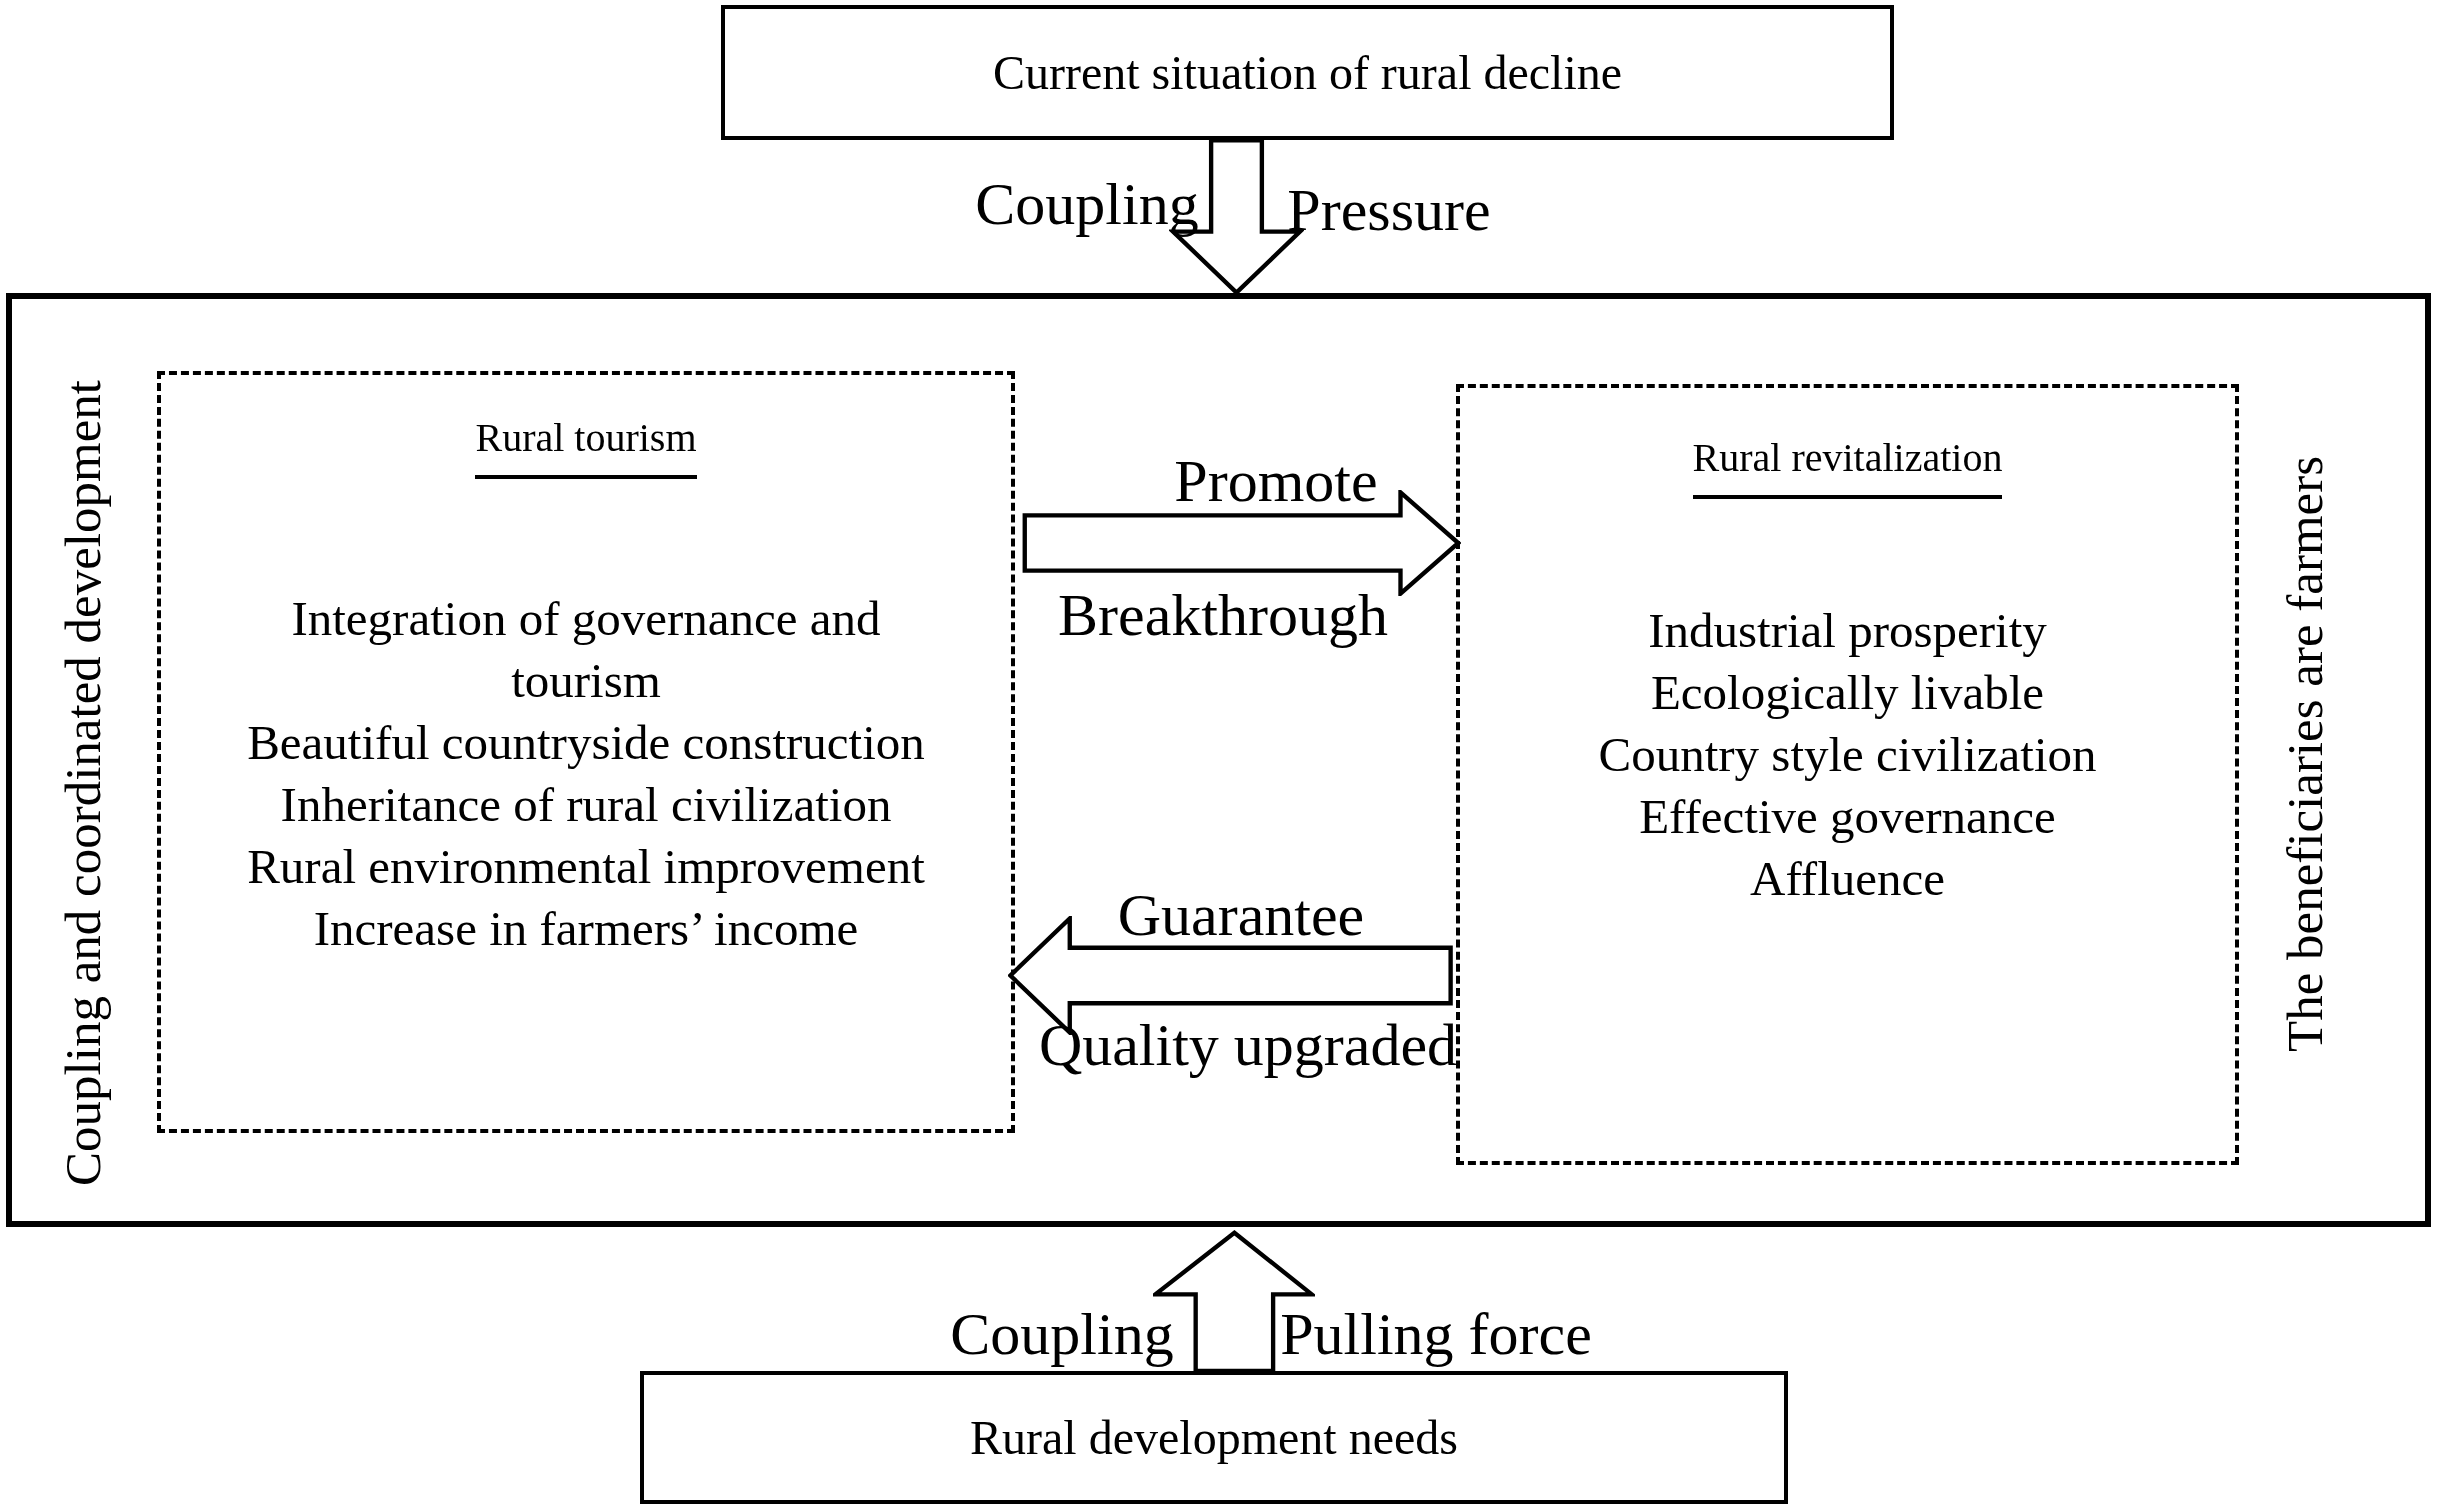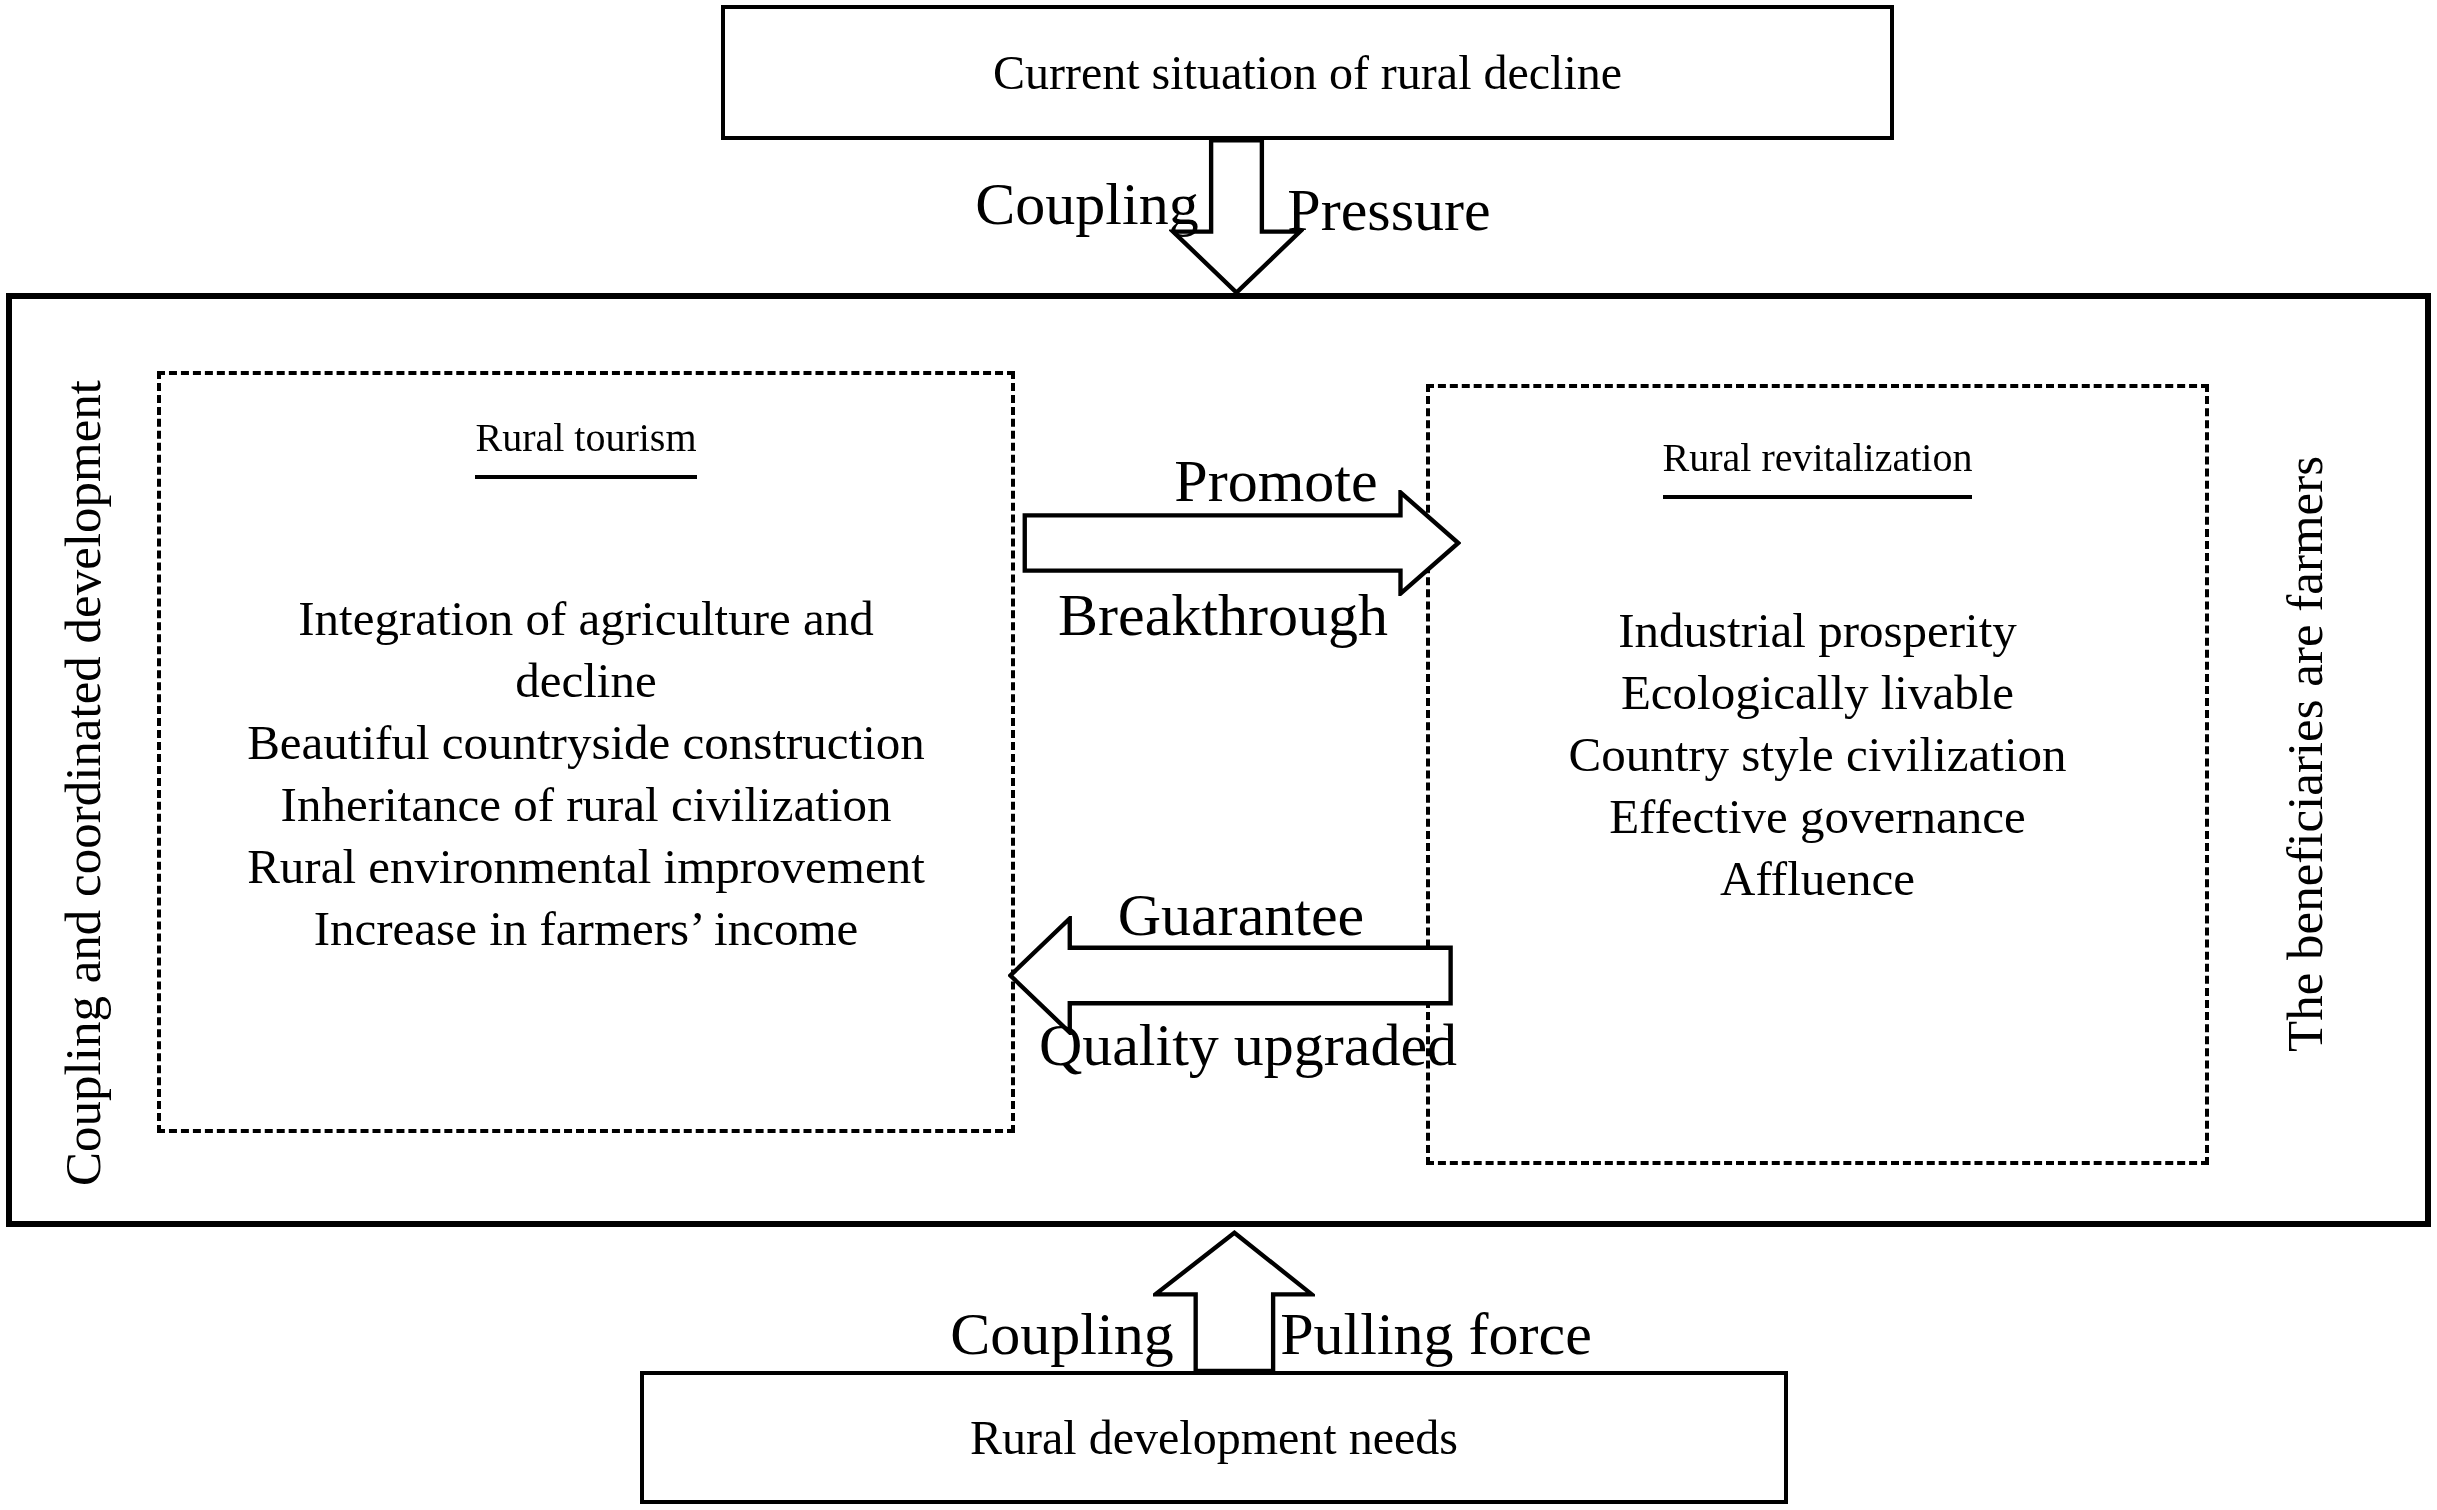--- a/index.html
+++ b/index.html
@@ -103,29 +103,29 @@
   <div class="outer-box" style="left:6.3px; top:293px; width:2425px; height:934px;"></div>
 
   <span class="vertical-label" style="left:83px; top:783px;">Coupling and coordinated development</span>
   <span class="vertical-label" style="left:2305px; top:754px;">The beneficiaries are farmers</span>
 
   <div class="dashed-box" style="left:157px; top:371px; width:858px; height:762px;">
     <div class="box-title" style="margin-top:33px;">
       <span class="underlined">Rural tourism</span>
     </div>
     <div class="item-list tourism-list">
-        <div class="list-item">Integration of agriculture and decline</div>
+        <div class="list-item">Integration of governance and tourism</div>
         <div class="list-item">Beautiful countryside construction</div>
         <div class="list-item">Inheritance of rural civilization</div>
         <div class="list-item">Rural environmental improvement</div>
         <div class="list-item">Increase in farmers’ income</div>
       </div>
   </div>
 
-  <div class="dashed-box" style="left:1426px; top:384px; width:783px; height:781px;">
+  <div class="dashed-box" style="left:1456px; top:384px; width:783px; height:781px;">
     <div class="box-title" style="margin-top:40px;">
       <span class="underlined">Rural revitalization</span>
     </div>
     <div class="item-list revitalization-list">
         <div class="list-item">Industrial prosperity</div>
         <div class="list-item">Ecologically livable</div>
         <div class="list-item">Country style civilization</div>
         <div class="list-item">Effective governance</div>
         <div class="list-item">Affluence</div>
       </div>

